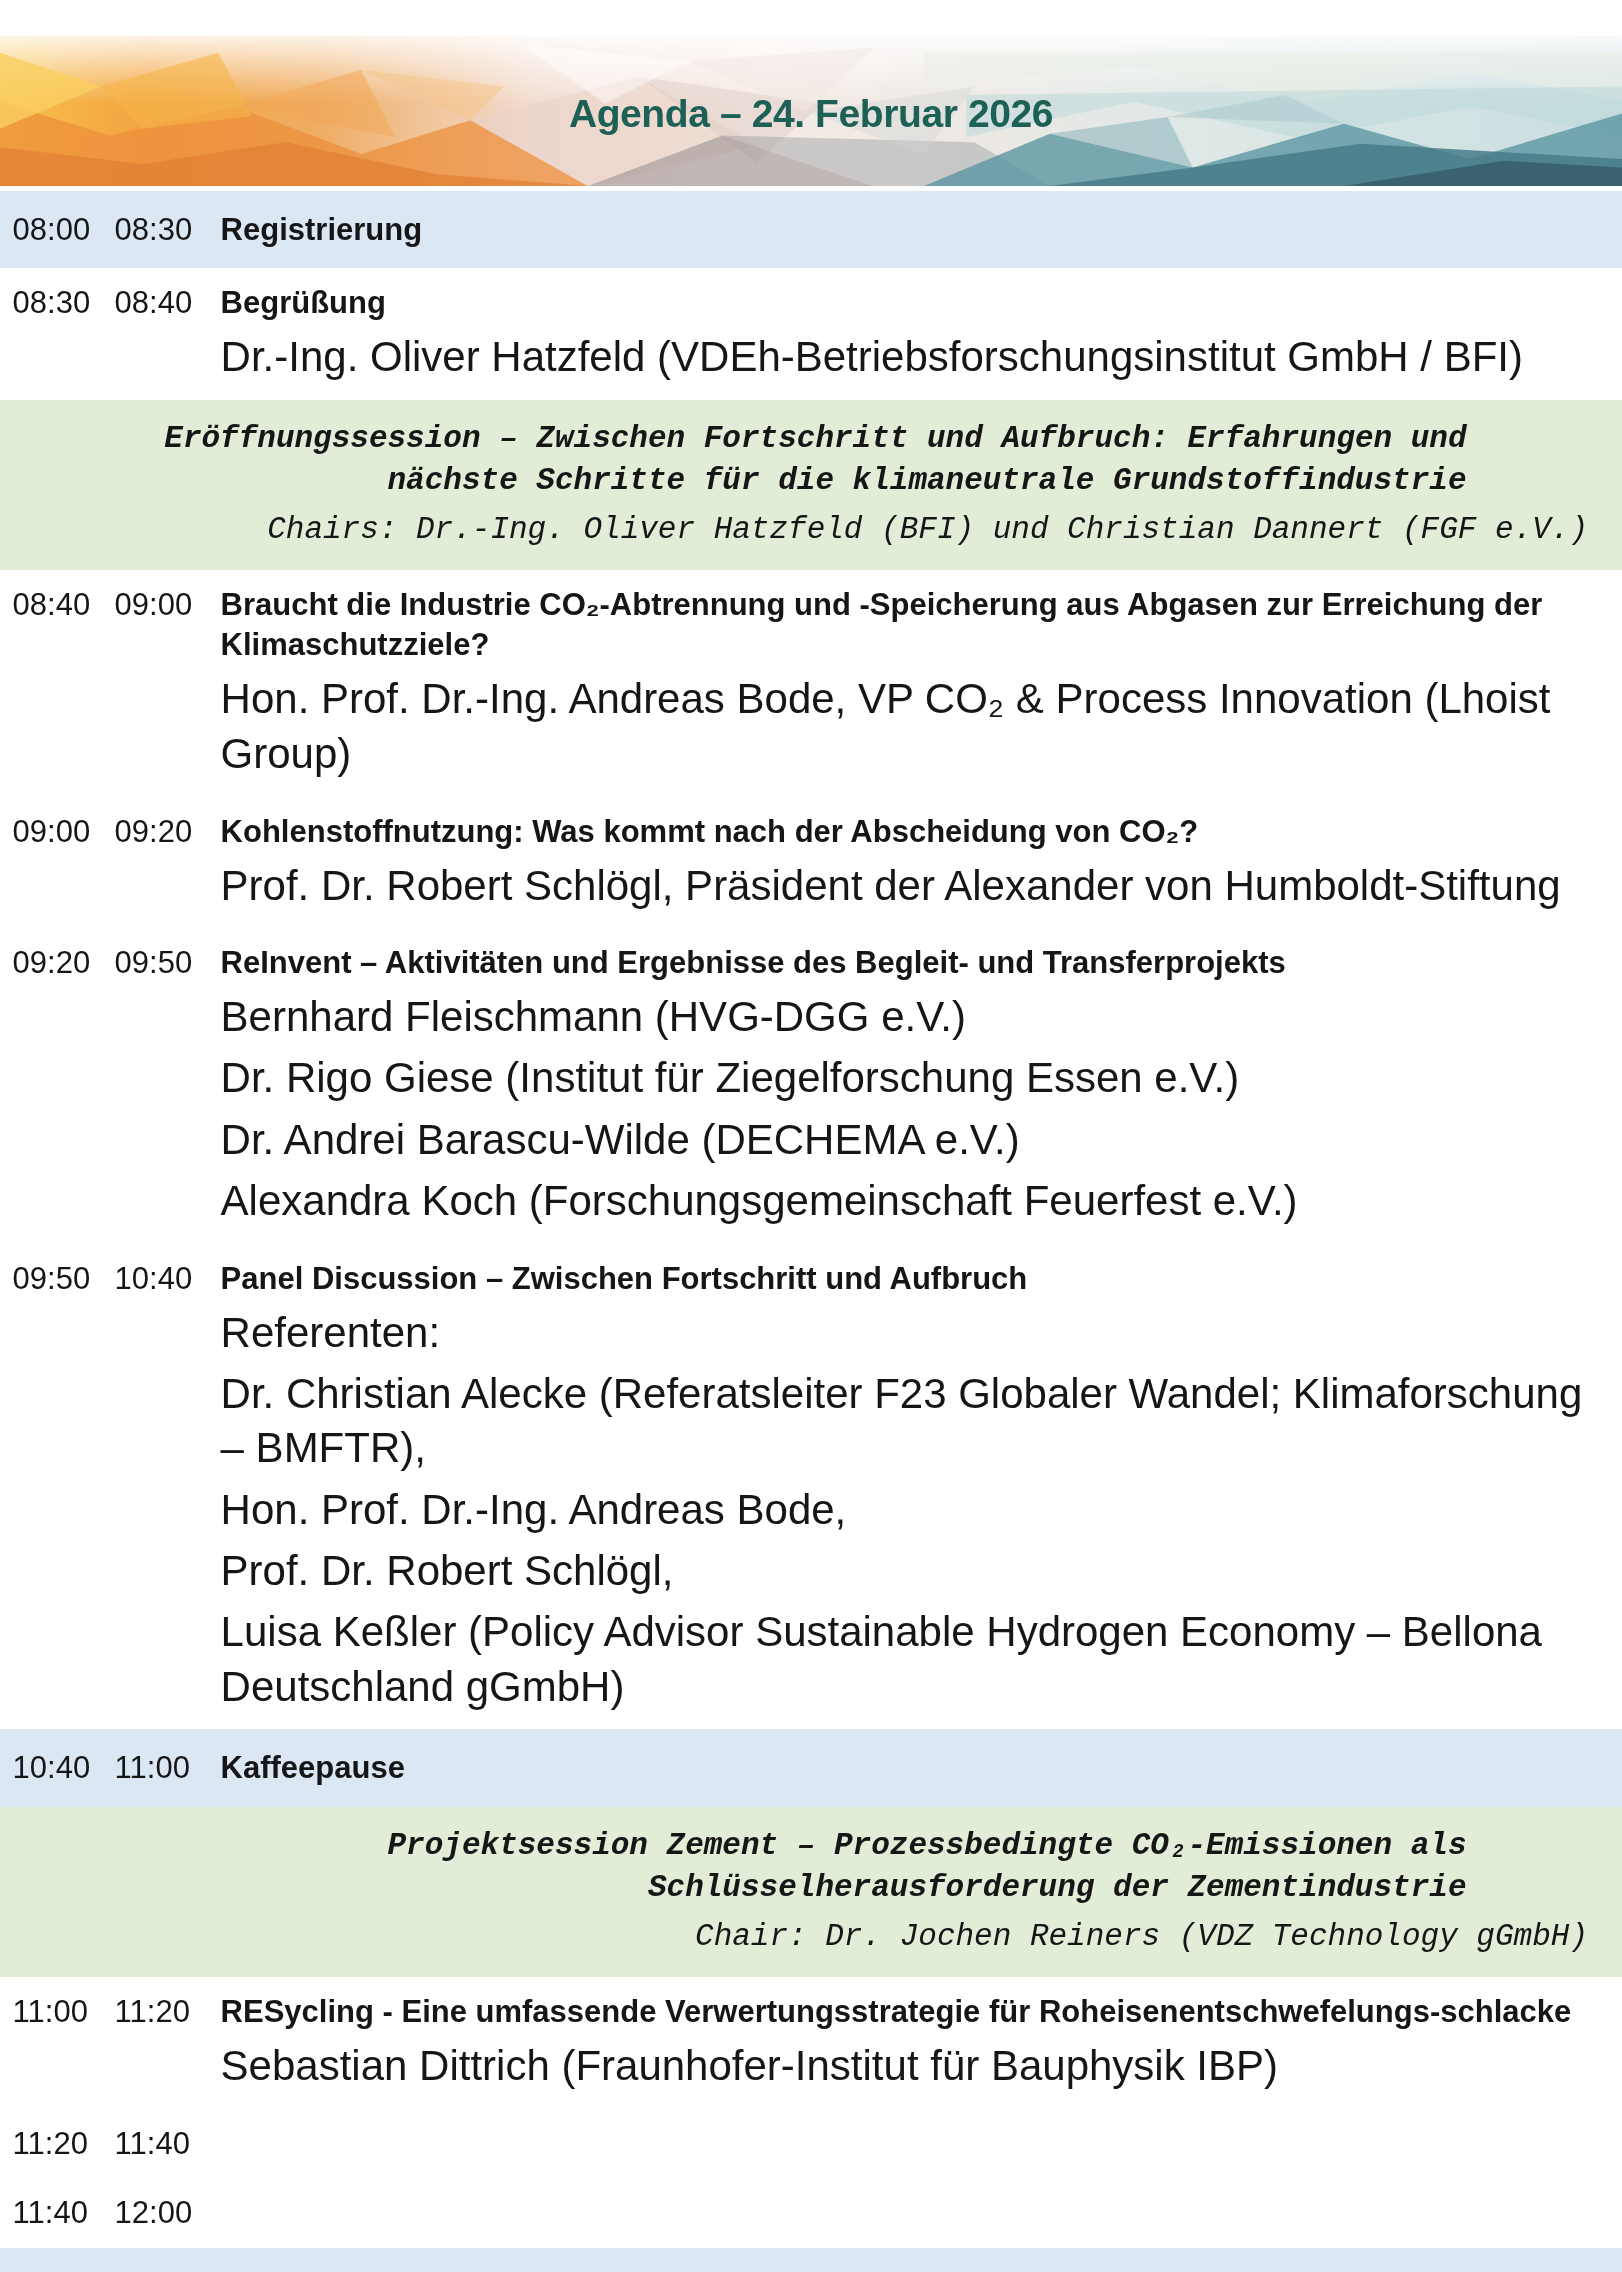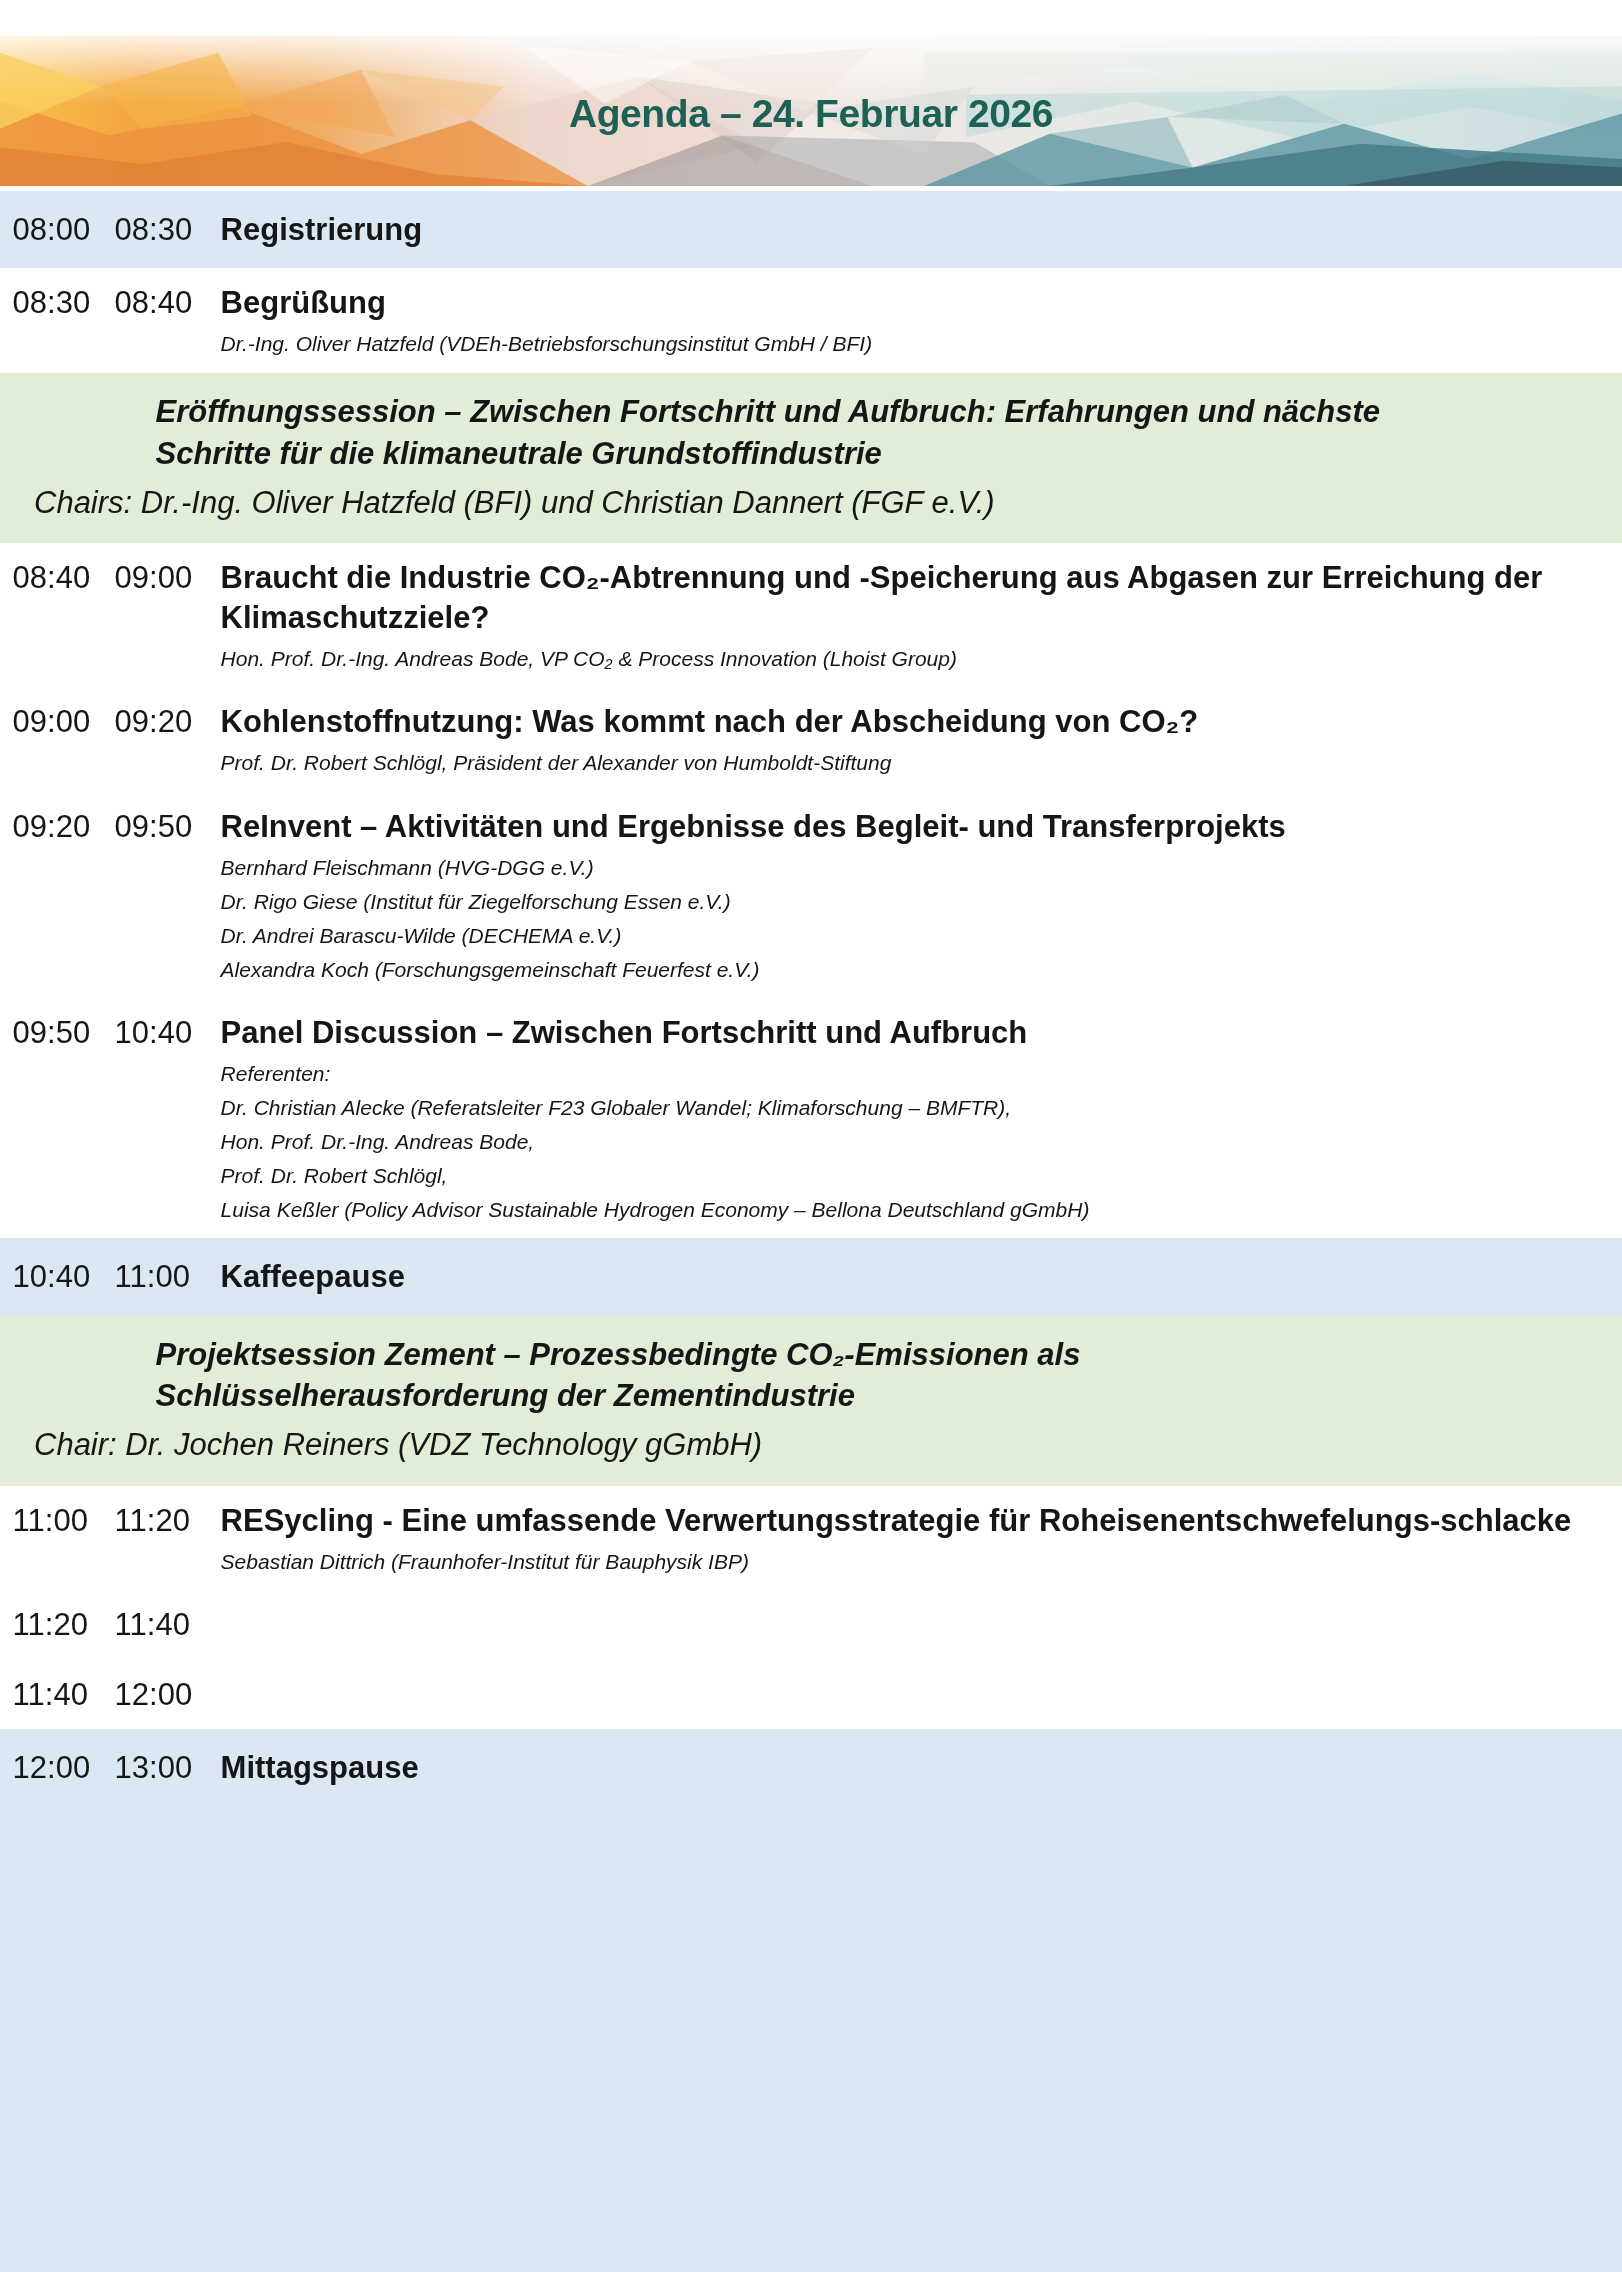--- a/index.html
+++ b/index.html
@@ -27,22 +27,22 @@
   }
   .gap{height:5px;flex:0 0 auto;}
   #agenda{flex:1 1 auto;display:flex;flex-direction:column;border-radius:8px;}
   .row{display:flex;align-items:flex-start;padding:15px 18.5px 15px 12.6px;}
   .row.break{background:var(--row-blue);padding:18.5px 18.5px 18.5px 12.6px;}
   .row.break:last-child{flex:1 1 auto;}
   .time{flex:0 0 auto;width:102px;font-size:31px;line-height:1.28;font-weight:400;}
   .time.end{width:106px;}
   .content{flex:1 1 auto;min-width:0;}
   .talk-title{font-size:31px;line-height:1.3;font-weight:700;}
-  .speaker{font-size:21px;line-height:1.3;font-style:italic;margin-top:6.7px;font-weight:400;}
-  .band{background:var(--section-green);padding:18.5px 34px 20px 34px;text-align:left;}
+  .speaker{font-size:42px;line-height:1.3;margin-top:6.7px;font-weight:400;}
+  .band{background:var(--section-green);padding:18.5px 34px 20px 34px;text-align:right;font-family:Liberation Mono, monospace;}
   .band-title{
     font-size:31px;line-height:1.34;font-weight:700;font-style:italic;
     max-width:1311px;margin:0 auto;
   }
   .band-chairs{font-size:31px;line-height:1.3;font-style:italic;margin-top:8.4px;}
 </style>
 </head>
 <body>
 
 <div class="page">

